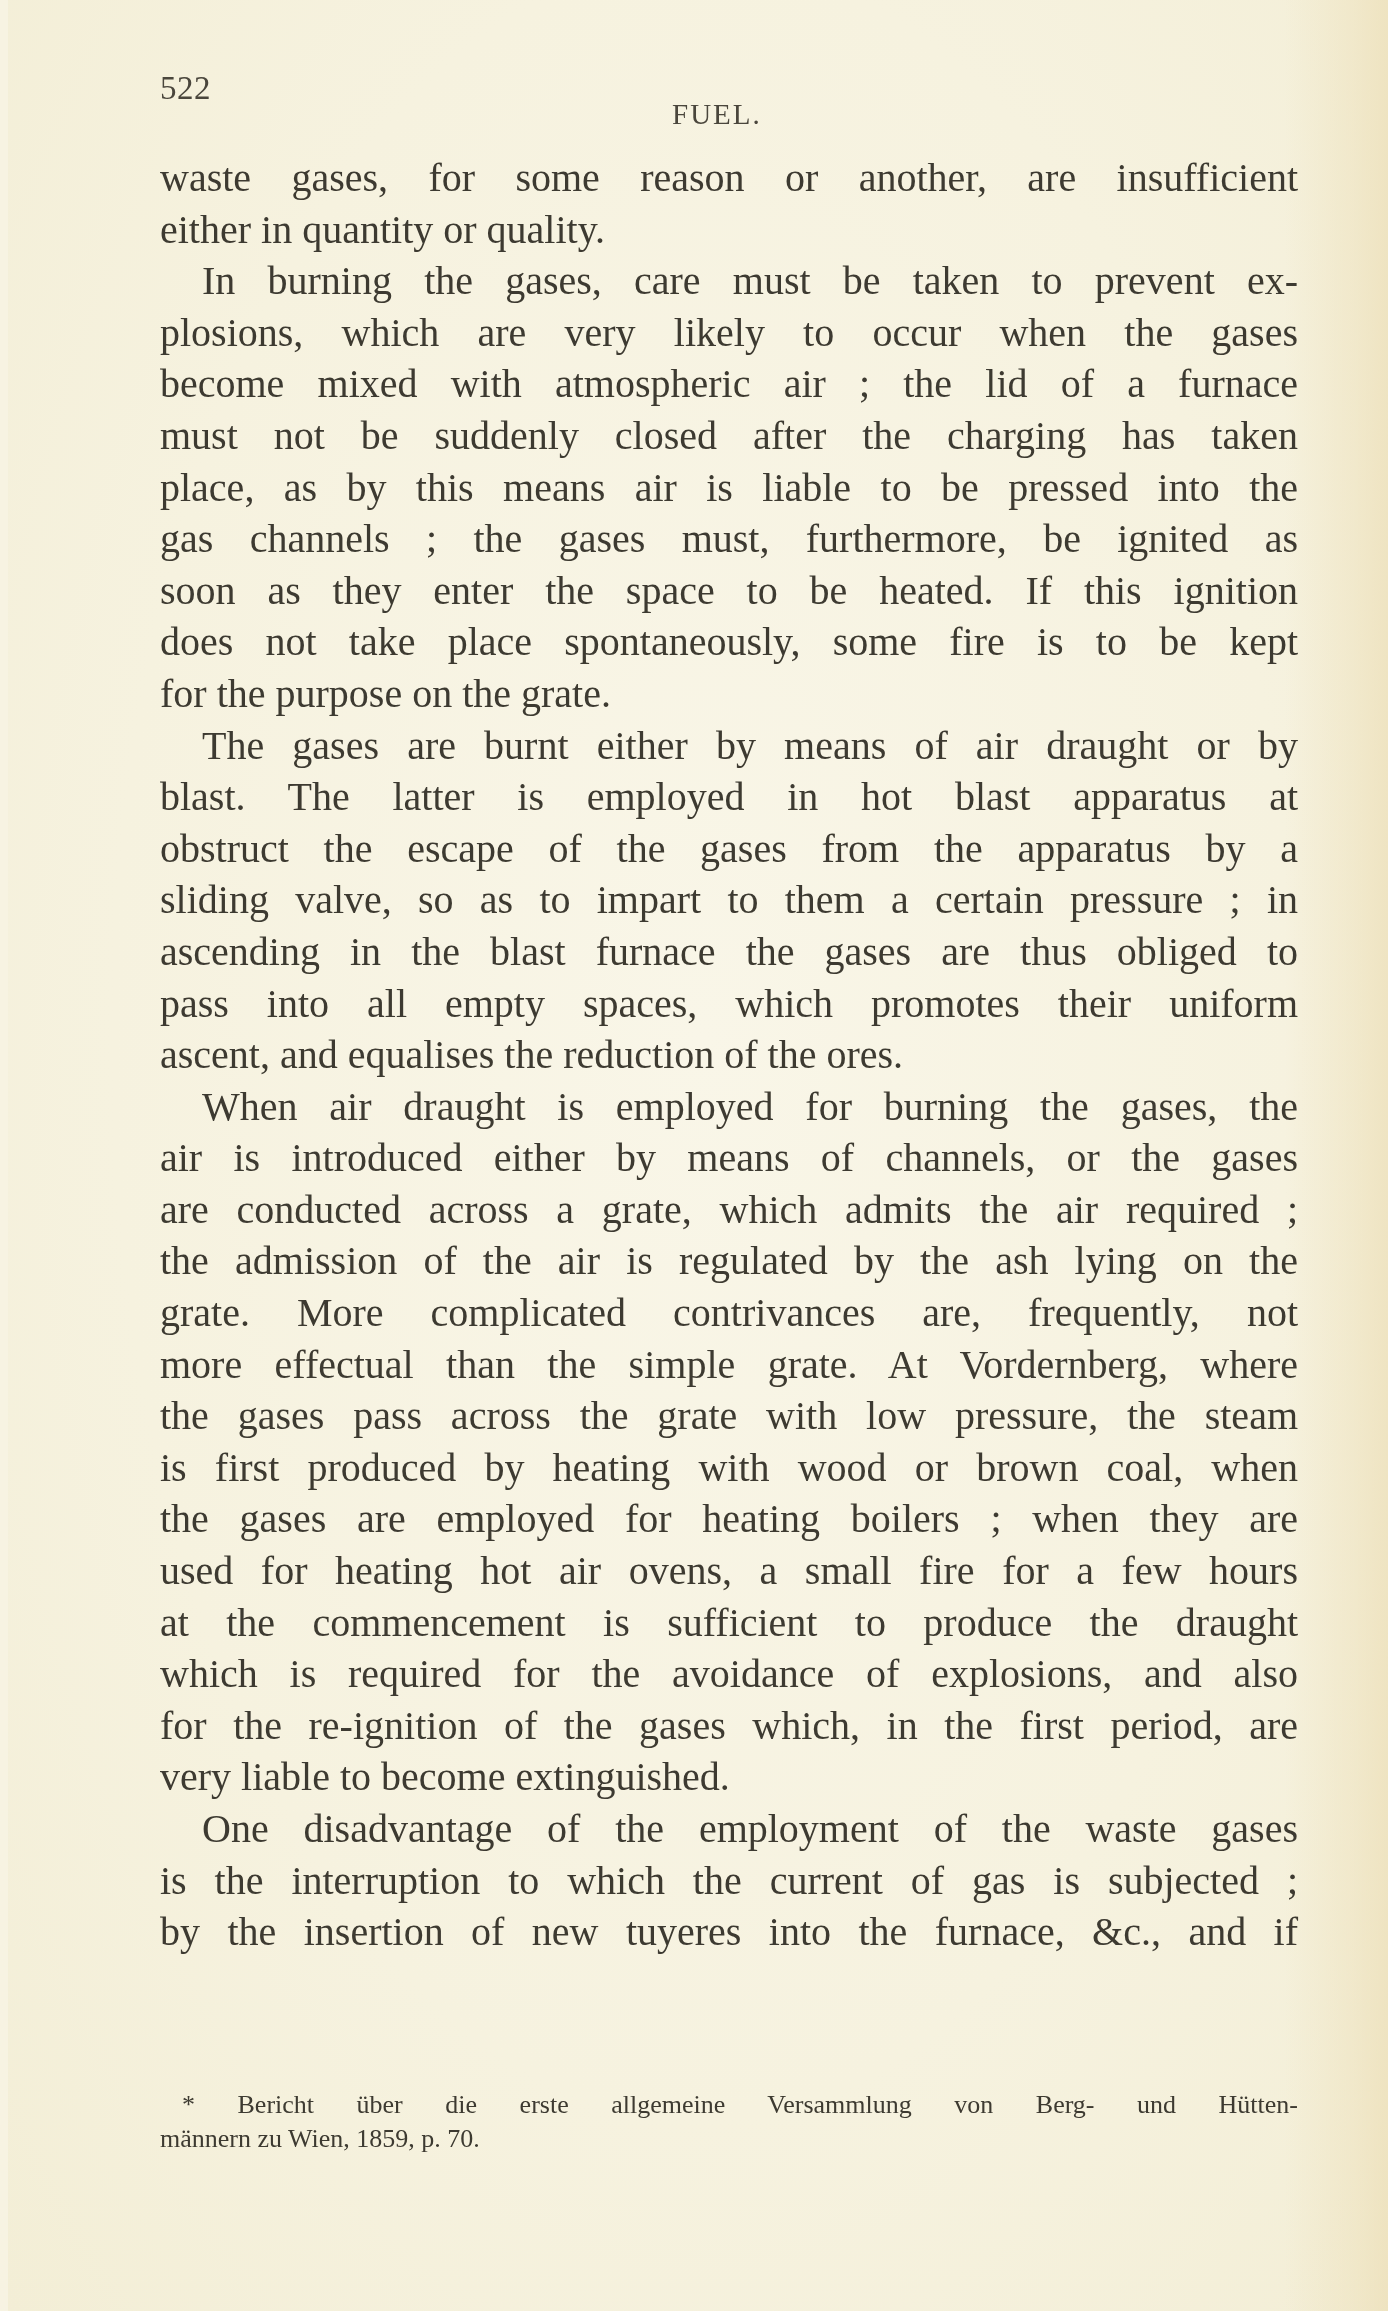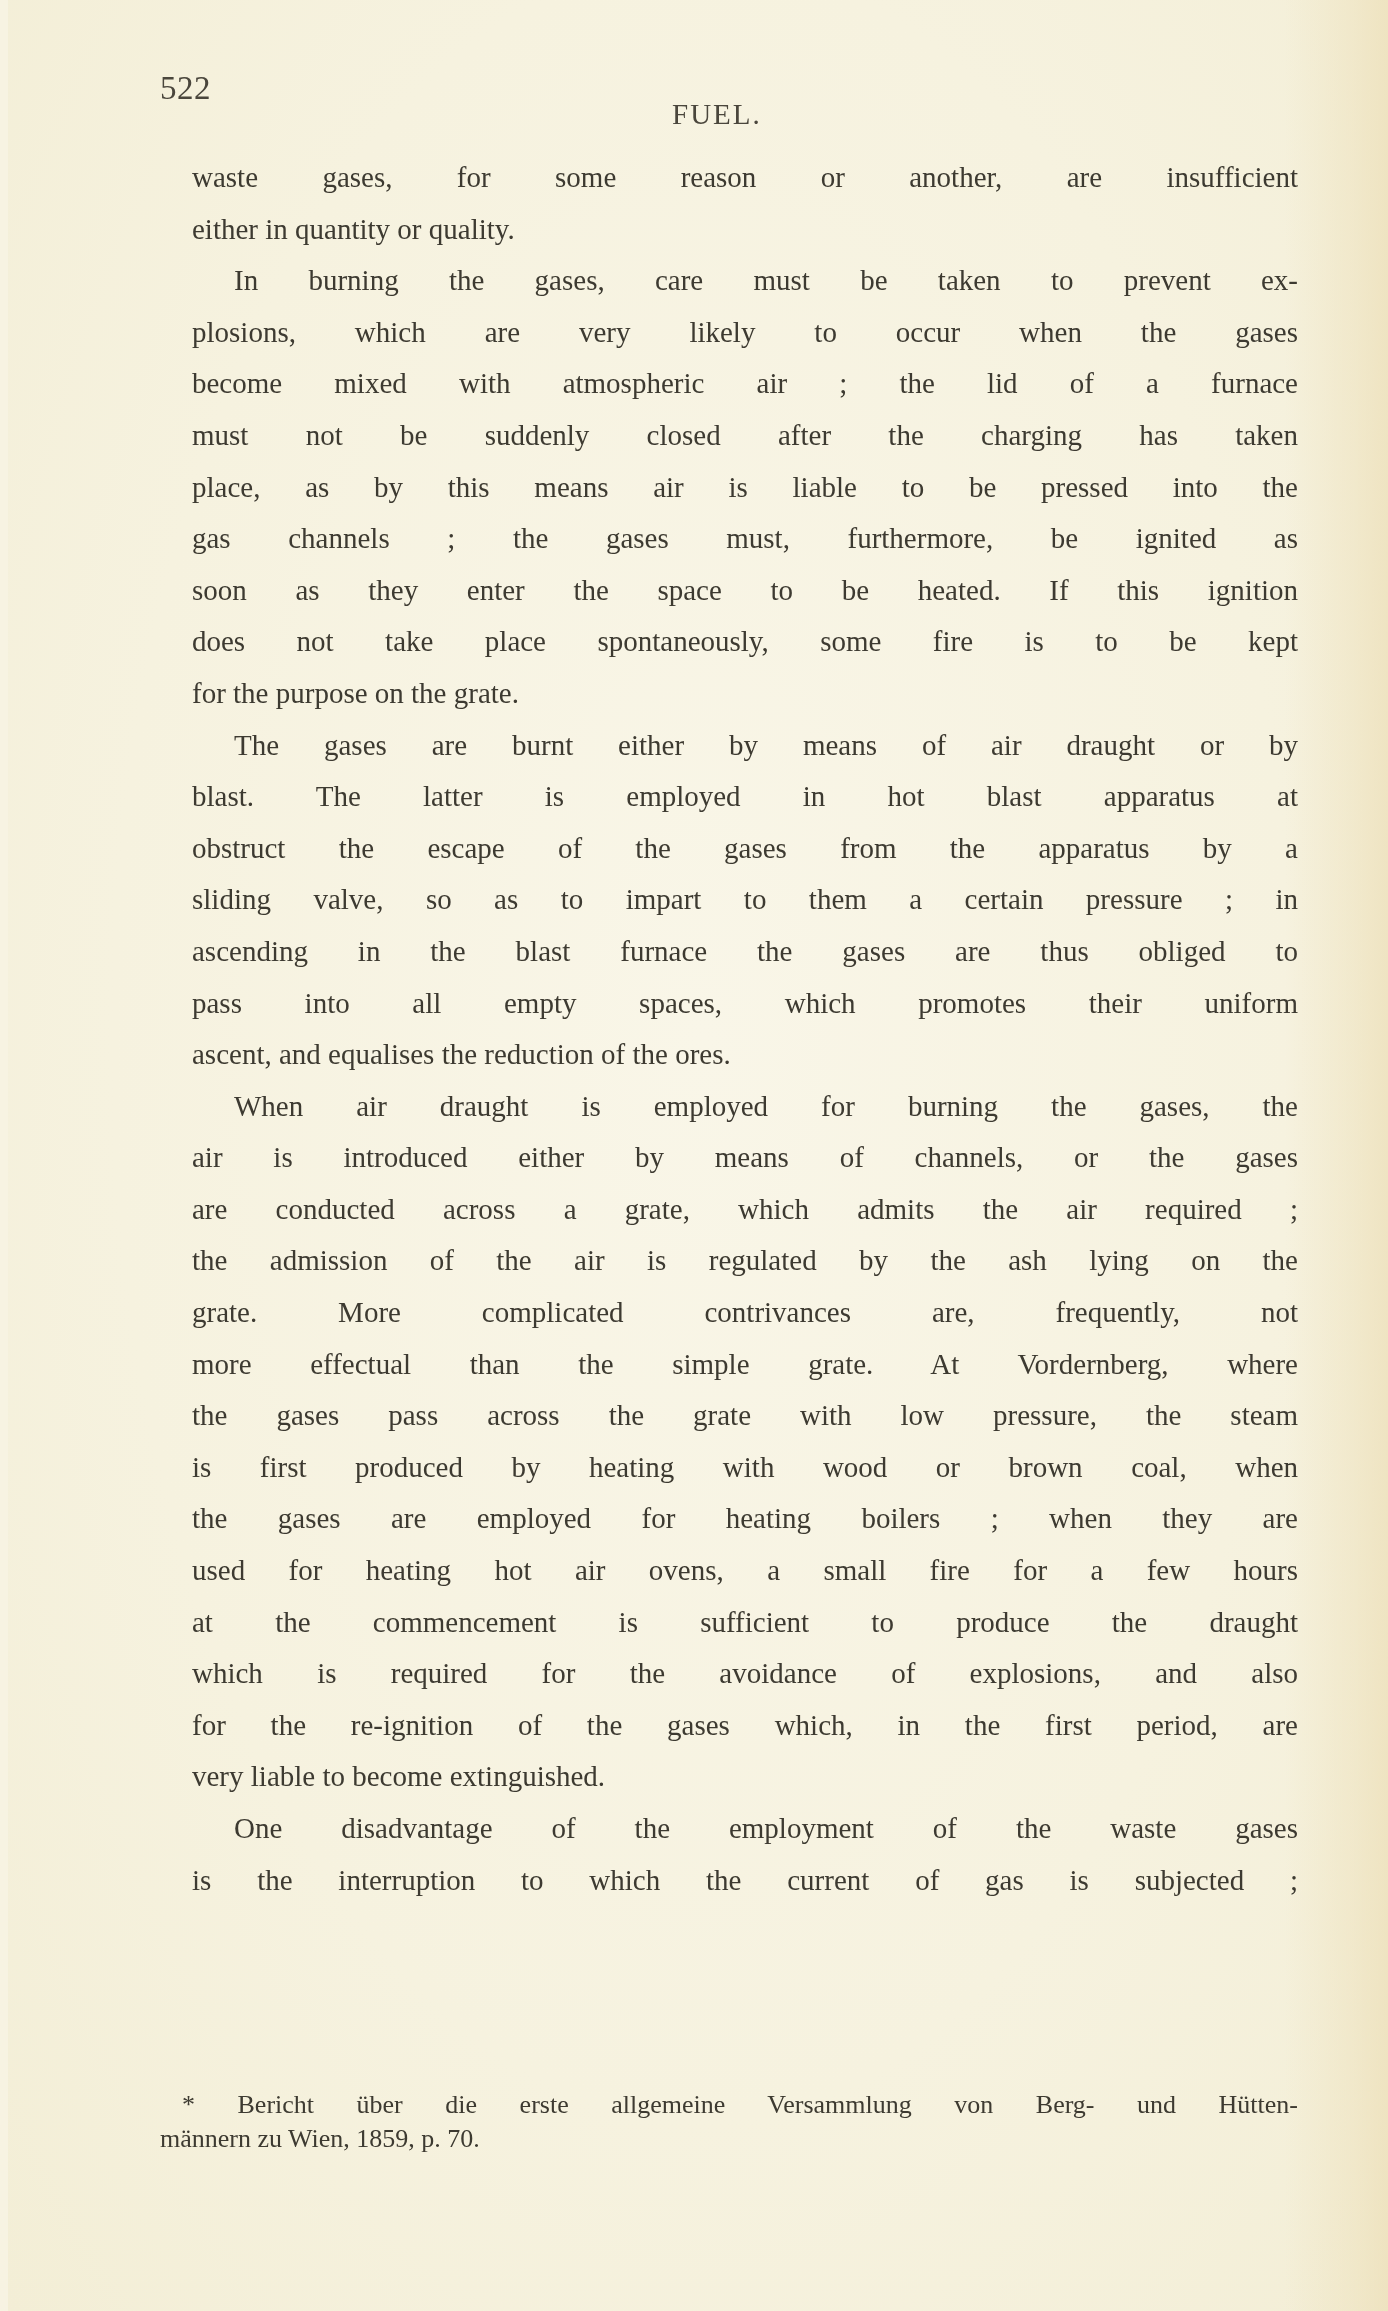--- a/index.html
+++ b/index.html
@@ -51,26 +51,25 @@
     .body-text {
       position: absolute;
       top: 152px;
       left: 152px;
       width: 1138px;
     }
     .line {
       display: block;
       height: 51.6px;
       line-height: 51.6px;
-      font-size: 29px;
+      font-size: 40px;
       white-space: nowrap;
       text-align: justify;
       text-align-last: justify;
       color: #3d3a31;
-      margin-left: 32px;
     }
     .line.last {
       text-align-last: left;
     }
     .line.indent {
       padding-left: 42px;
     }
     .footnote {
       position: absolute;
       top: 2088px;
@@ -129,20 +128,21 @@
       <span class="line">the gases pass across the grate with low pressure, the steam</span>
       <span class="line">is first produced by heating with wood or brown coal, when</span>
       <span class="line">the gases are employed for heating boilers ; when they are</span>
       <span class="line">used for heating hot air ovens, a small fire for a few hours</span>
       <span class="line">at the commencement is sufficient to produce the draught</span>
       <span class="line">which is required for the avoidance of explosions, and also</span>
       <span class="line">for the re-ignition of the gases which, in the first period, are</span>
       <span class="line last">very liable to become extinguished.</span>
       <span class="line indent">One disadvantage of the employment of the waste gases</span>
       <span class="line">is the interruption to which the current of gas is subjected ;</span>
+      <span class="line">by the insertion of new tuyeres into the furnace, &amp;c., and if</span>
     </div>
 
   <div class="footnote" id="footnote">
       <span class="fn-line indent">* Bericht über die erste allgemeine Versammlung von Berg- und Hütten-</span>
       <span class="fn-line last">männern zu Wien, 1859, p. 70.</span>
     </div>
 
 </div>
 
 </body></html>

